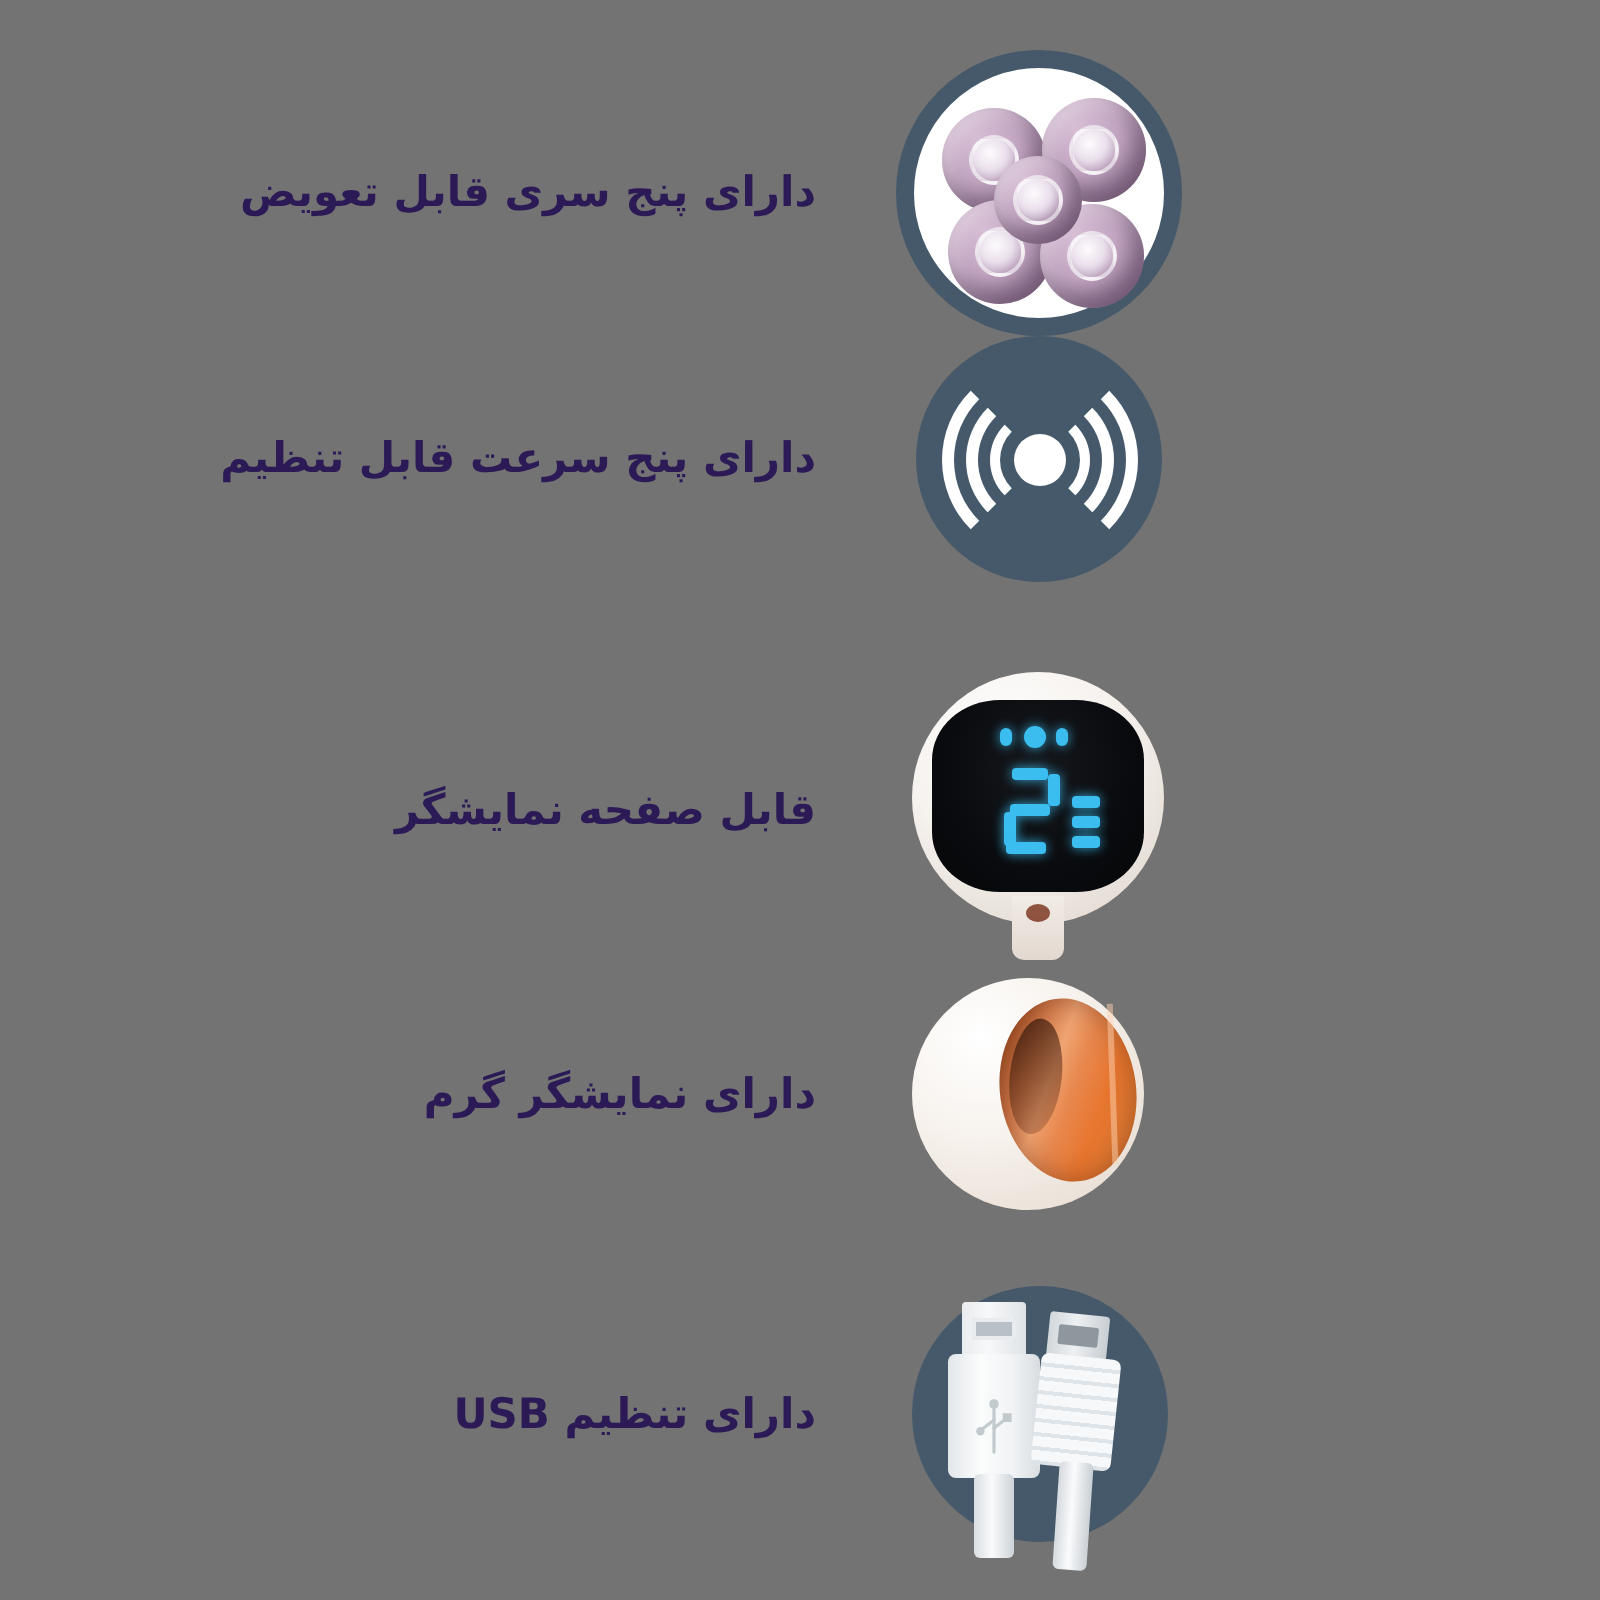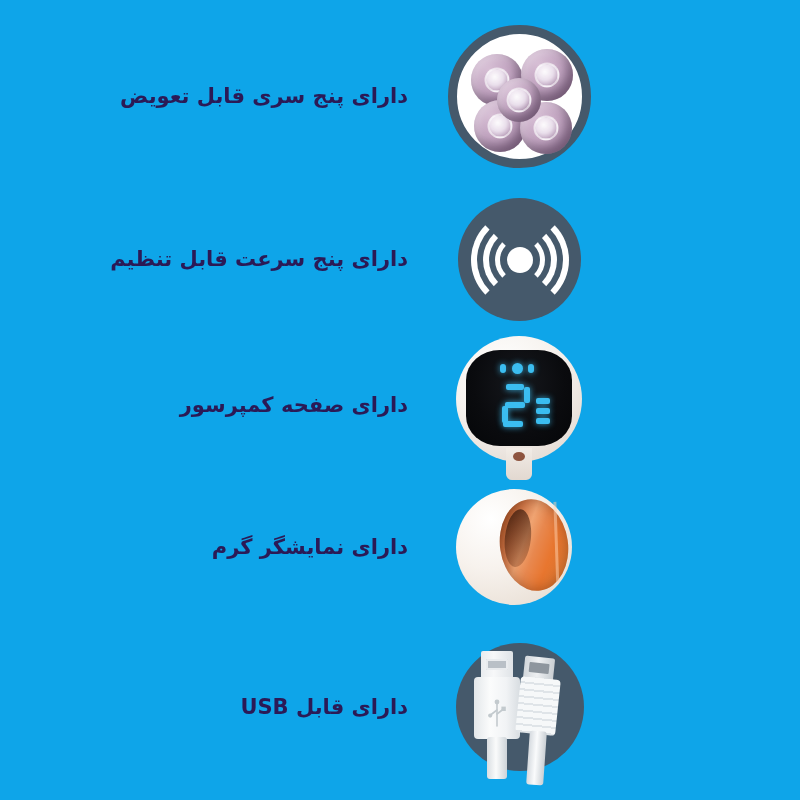--- a/index.html
+++ b/index.html
@@ -12,21 +12,21 @@
     height: 800px;
     font-family: "DejaVu Sans", "Liberation Sans", sans-serif;
     overflow: hidden;
     position: relative;
   }
 
   #feature-list {
     width: 800px;
     height: 800px;
     position: relative;
-    background: #0ea5e9;
+    background: #737373;
   }
 
   .feature-row {
     position: absolute;
     left: 0;
     width: 800px;
     display: flex;
     flex-direction: row;
     align-items: center;
     justify-content: flex-start;
@@ -87,21 +87,21 @@
     border: 2px solid rgba(255,255,255,0.55);
     box-sizing: border-box;
   }
   .hb-tl { left: 14px;  top: 20px; }
   .hb-tr { left: 64px;  top: 15px; }
   .hb-c  { left: 40px;  top: 44px; width: 44px; height: 44px; }
   .hb-bl { left: 17px;  top: 66px; }
   .hb-br { left: 63px;  top: 68px; }
 
   
-  .row-vibe { top: 198px; height: 123px; }
+  .row-vibe { top: 168px; height: 123px; }
   .vibe-disc {
     width: 123px;
     height: 123px;
     border-radius: 50%;
     background: #45596b;
     position: relative;
     margin-left: 28px;
   }
   .vibe-core {
     position: absolute;
@@ -347,21 +347,21 @@
       <div class="vibe-disc">
         <div class="vibe-arc va3"></div>
         <div class="vibe-arc va2"></div>
         <div class="vibe-arc va1"></div>
         <div class="vibe-core"></div>
       </div>
     </div>
   </div>
 
   <div class="feature-row row-display">
-    <div class="feature-label">دارای صفحه کمپرسور</div>
+    <div class="feature-label">قابل صفحه نمایشگر</div>
     <div class="feature-visual">
       <div class="display-photo">
         <div class="dev-body"></div>
         <div class="dev-stem"></div>
         <div class="dev-screen">
           <div class="seg dot-l"></div>
           <div class="seg dot-m"></div>
           <div class="seg dot-r"></div>
           <div class="seg d-top"></div>
           <div class="seg d-tr"></div>
@@ -380,21 +380,21 @@
     <div class="feature-label">دارای نمایشگر گرم</div>
     <div class="feature-visual">
       <div class="heat-photo">
         <div class="heat-shell"></div>
         <div class="heat-plate"></div>
       </div>
     </div>
   </div>
 
   <div class="feature-row row-usb">
-    <div class="feature-label">دارای قابل USB</div>
+    <div class="feature-label">دارای تنظیم USB</div>
     <div class="feature-visual">
       <div class="usb-disc">
         <div class="usb-a">
           <div class="usb-a-tip"></div>
           <div class="usb-a-body">
             <div class="usb-logo">
               <svg viewBox="0 0 22 30" width="22" height="30" aria-hidden="true">
                 <g fill="none" stroke="#c3cace" stroke-width="1.6" stroke-linecap="round">
                   <line x1="11" y1="4" x2="11" y2="27"></line>
                   <line x1="11" y1="11" x2="4.5" y2="16"></line>

